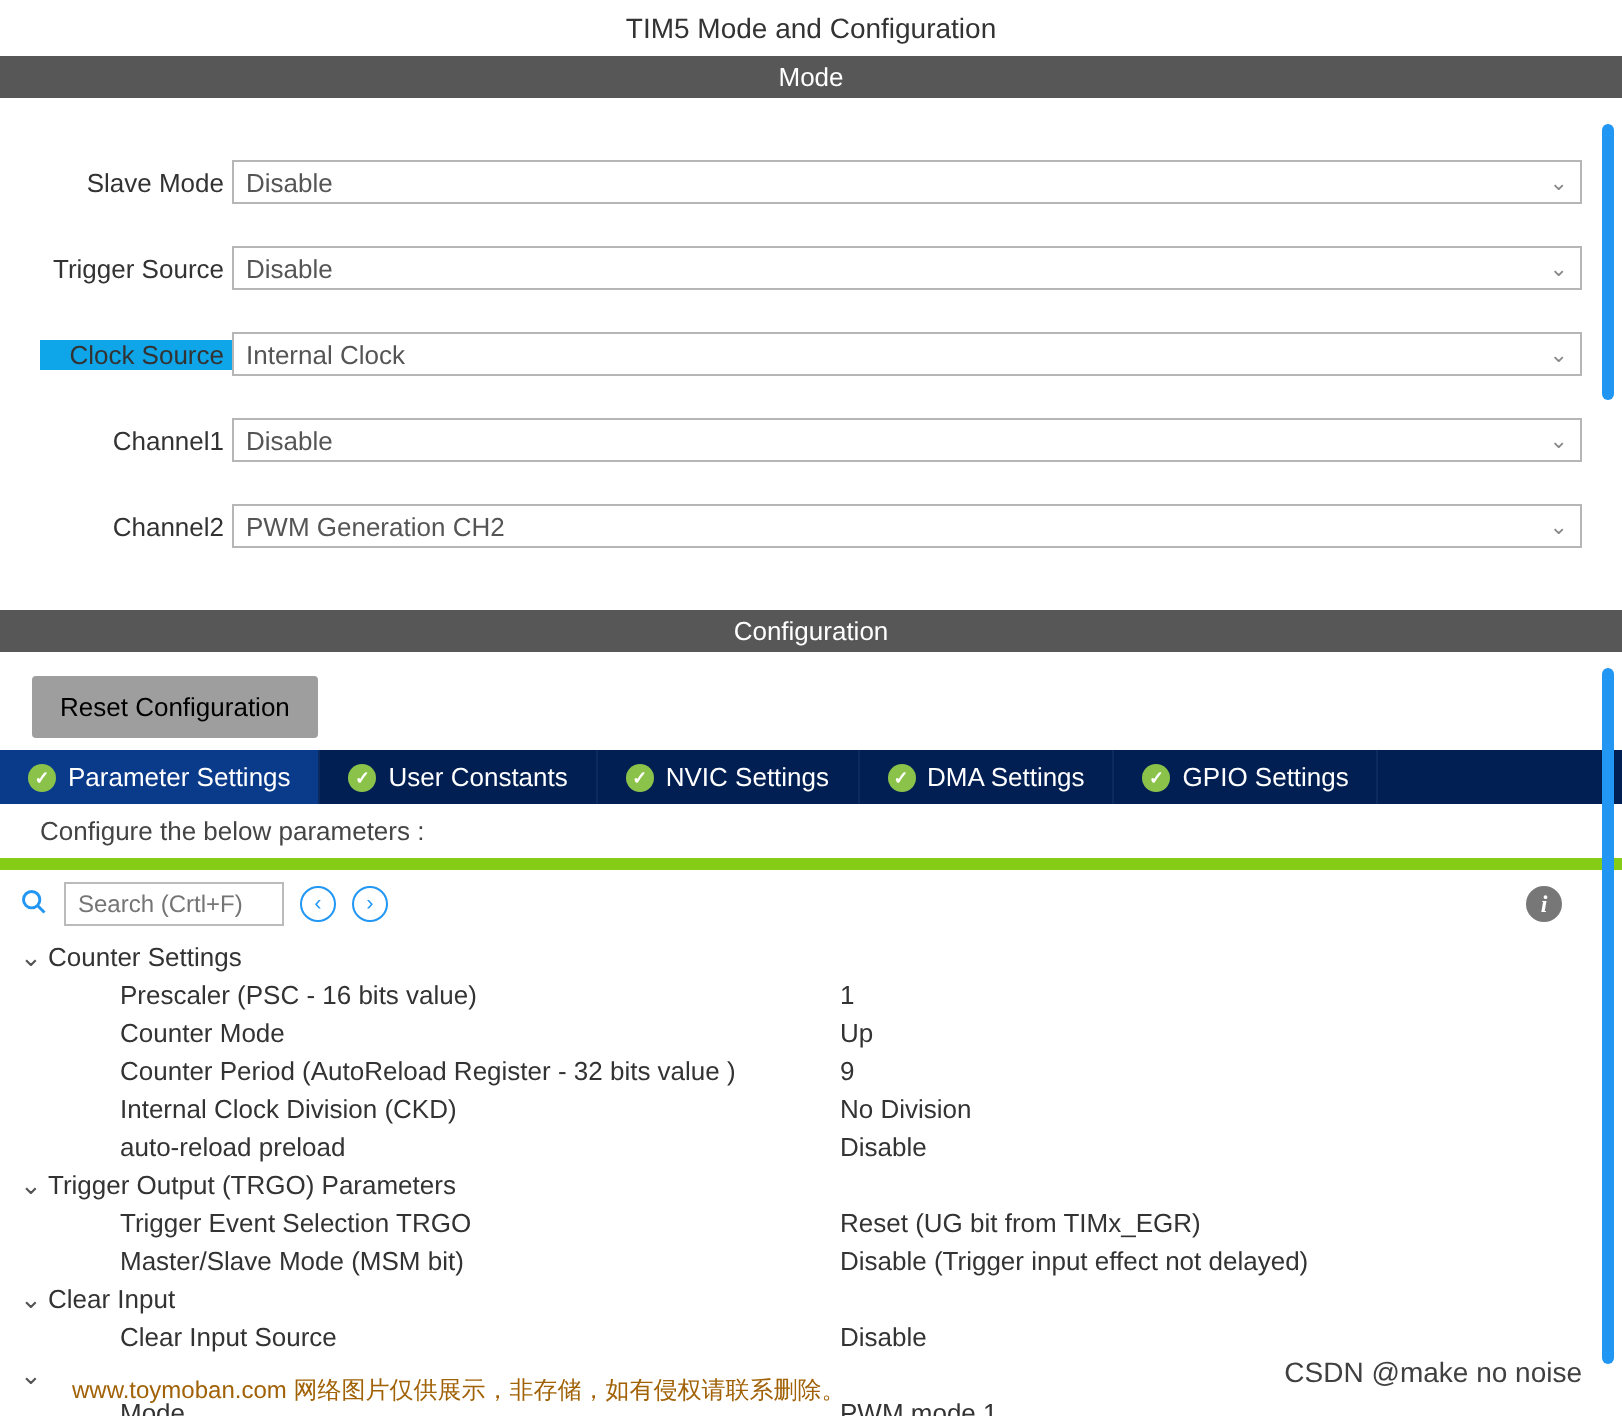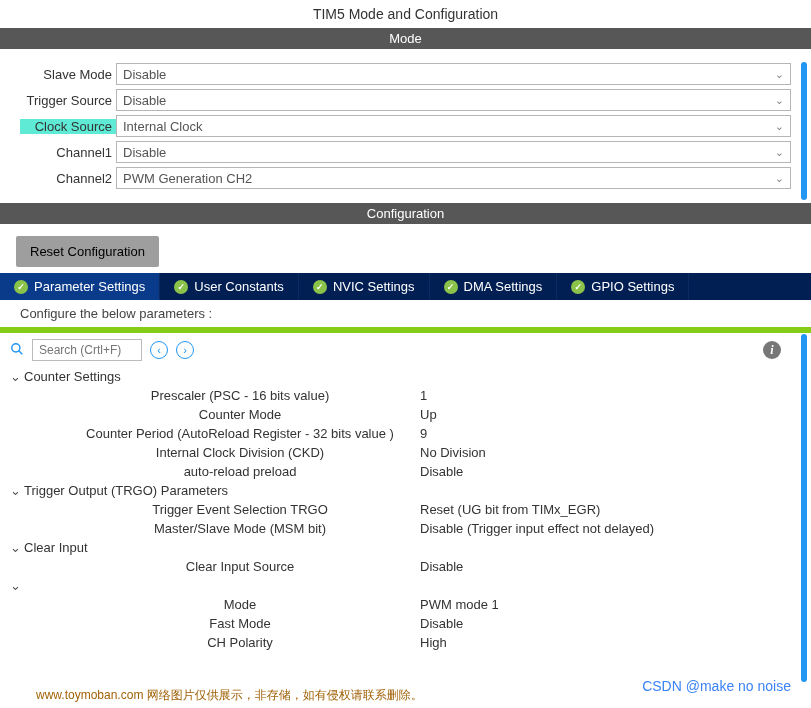--- a/index.html
+++ b/index.html
@@ -1,45 +1,45 @@
 <!DOCTYPE html>
 <html><head>
 <meta charset="utf-8">
 <style>
   * { box-sizing: border-box; margin: 0; padding: 0; }
   body { font-family: Arial, sans-serif; font-size: 13px; width: 811px; height: 708px; background: #fff; color: #333; position: relative; overflow: hidden; }
   .title-bar { text-align: center; padding: 6px 0; font-size: 14px; color: #333; background: #fff; }
   .section-header { background: #575757; color: #fff; text-align: center; padding: 3px 0; font-size: 13px; }
   .mode-body { padding: 10px 20px 10px 20px; }
-  .mode-row { display: flex; align-items: center; margin: 4px 0; }
+  .mode-row { display: flex; align-items: center; margin: 21px 0; }
   .mode-label { width: 96px; text-align: right; padding-right: 4px; color: #333; font-size: 13px; }
-  .highlight { background: #5eead4; }
+  .highlight { background: #0ea5e9; }
   .mode-select { flex: 1; border: 1px solid #b6b6b6; height: 22px; padding: 2px 6px; font-size: 13px; color: #555; background: #fff; display: flex; align-items: center; justify-content: space-between; }
   .chevron { color: #888; font-size: 11px; }
   .config-body { padding: 12px 16px 6px 16px; }
   .reset-btn { background: #9e9e9e; color: #000000; border: none; padding: 8px 14px; font-size: 13px; cursor: pointer; border-radius: 2px; }
   .tabs { display: flex; background: #021f54; }
   .tab { background: #021f54; color: #fff; padding: 6px 14px; font-size: 13px; display: flex; align-items: center; gap: 6px; border-right: 1px solid #0a2a60; cursor: pointer; }
   .tab.active { background: #0a3a8a; }
   .check-icon { width: 14px; height: 14px; border-radius: 50%; background: #8bc34a; display: inline-flex; align-items: center; justify-content: center; font-size: 9px; color: #fff; font-weight: bold; }
   .config-instr { padding: 6px 20px; font-size: 13px; color: #444; border-bottom: 6px solid #84cc16; }
   .search-row { display: flex; align-items: center; gap: 8px; padding: 6px 10px; }
   .search-icn { color: #2196f3; font-size: 14px; }
   .search-box { border: 1px solid #bbb; padding: 3px 6px; width: 110px; font-size: 12px; color: #999; }
   .nav-arrow { width: 18px; height: 18px; border: 1.5px solid #2196f3; border-radius: 50%; display: inline-flex; align-items: center; justify-content: center; color: #2196f3; font-size: 11px; cursor: pointer; }
   .info-icon { margin-left: auto; width: 18px; height: 18px; border-radius: 50%; background: #777; color: #fff; display: inline-flex; align-items: center; justify-content: center; font-weight: bold; font-size: 12px; margin-right: 20px; font-style: italic; font-family: serif; }
   .params { padding: 0 10px 10px 10px; }
   .group-row { display: flex; align-items: center; padding: 2px 0; cursor: pointer; }
   .caret { width: 14px; display: inline-block; color: #555; }
-  .param-row { display: flex; padding: 2px 0 2px 50px; text-align: center; }
+  .param-row { display: flex; padding: 2px 0 2px 50px; }
   .p-label { width: 360px; color: #333; }
   .p-value { color: #333; }
   .scroll-blue { position: absolute; right: 4px; width: 6px; background: #2196f3; border-radius: 3px; }
   .watermark-left { position: absolute; bottom: 4px; left: 36px; color: #a16207; font-size: 12px; }
-  .watermark-right { position: absolute; bottom: 14px; right: 20px; color: #3b82f6; font-size: 14px; }
+  .watermark-right { position: absolute; bottom: 14px; right: 20px; color: #404040; font-size: 14px; }
 </style>
 </head>
 <body>
 
 <div class="title-bar">TIM5 Mode and Configuration</div>
 
 <div class="section-header">Mode</div>
 <div class="mode-body" id="mode-rows">
     <div class="mode-row">
       <div class="mode-label">Slave Mode</div>

